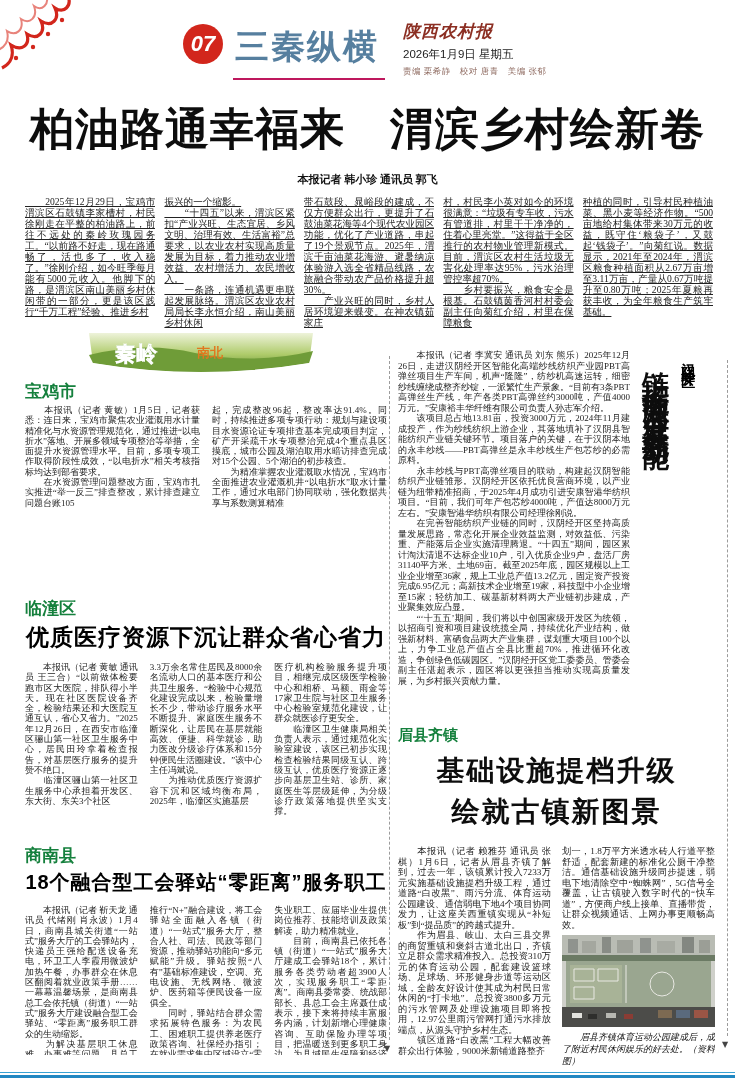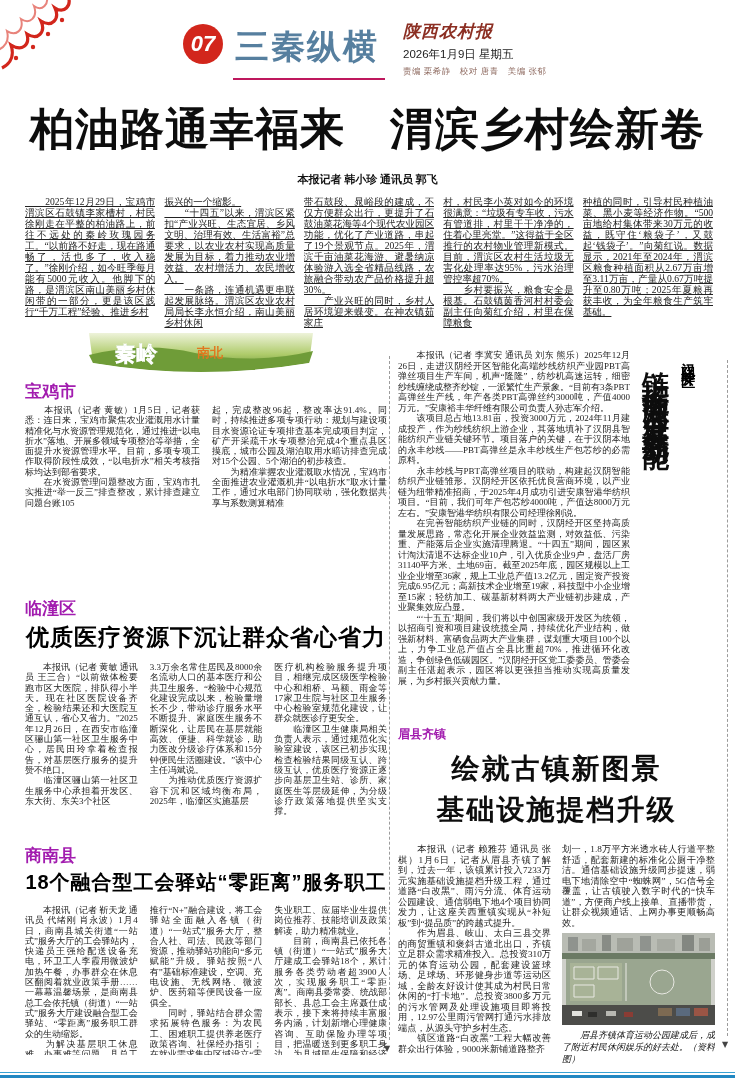--- a/index.html
+++ b/index.html
@@ -21,41 +21,41 @@
   .lead-h{position:absolute;left:20px;top:104px;width:695px;text-align:center;
           font-size:44px;font-weight:bold;color:#0d0d0d;letter-spacing:1px;line-height:1.2;}
   .byline{position:absolute;left:20px;top:172px;width:695px;text-align:center;font-size:11px;color:#111;font-weight:bold;}
   .lead-cols{position:absolute;left:25px;top:196px;width:688px;height:150px;display:flex;gap:9px;text-decoration:underline;}
   .lead-cols .col{flex:1;overflow:hidden;}
   .btxt{font-size:9.6px;line-height:11px;text-align:justify;white-space:pre-line;color:#1c1c1c;}
   
   .banner{position:absolute;left:85px;top:333px;}
   
   .leftzone{position:absolute;left:25px;top:380px;width:362px;}
-  .rlabel{font-size:17px;font-weight:bold;color:#a21caf;margin-bottom:2px;}
+  .rlabel{font-size:17px;font-weight:bold;color:#15803d;margin-bottom:2px;}
   .shead{font-family:"Liberation Sans",sans-serif;font-weight:bold;color:#000;text-align:center;
          font-size:23px;letter-spacing:1px;margin:2px 0 9px 0;}
   .shead.small{font-size:20px;}
   .sec{margin-top:14px;}
   .sec:first-child{margin-top:0;}
   .cols3{display:flex;gap:12px;}
   .cols3 .col{flex:1;overflow:hidden;}
   .cols3 .btxt{font-size:9px;line-height:10.3px;}
   .h-baoji{height:178px;} .h-lintong{height:168px;} .h-shangnan{height:150px;}
   
   .hanyin{position:absolute;left:398px;top:350px;width:317px;display:flex;gap:8px;align-items:flex-start;}
   .hanyin .body{width:232px;height:356px;overflow:hidden;}
   .hanyin .btxt{font-size:9px;line-height:10.5px;}
   .vhead{writing-mode:vertical-rl;font-size:27px;font-weight:bold;color:#0d0d0d;
          letter-spacing:6px;height:348px;line-height:1.25;}
   .vlabel{writing-mode:vertical-rl;font-family:"Liberation Sans",sans-serif;font-weight:bold;
           font-size:14px;letter-spacing:3px;color:#000;margin-top:2px;}
   
   .meixian{position:absolute;left:398px;top:726px;width:317px;}
-  .meixian .rlabel{font-family:"Liberation Sans",sans-serif;font-size:12px;}
+  .meixian .rlabel{font-family:"Liberation Sans",sans-serif;font-size:15px;}
   .mhead{text-align:center;font-size:28px;font-weight:bold;color:#0d0d0d;letter-spacing:2px;
          line-height:1.45;margin-top:6px;}
   .mcols{display:flex;gap:11px;margin-top:14px;}
   .mcols .col{width:153px;overflow:hidden;}
   .mcols .btxt{font-size:9.2px;line-height:10.5px;}
   .mcol1{height:228px;}
   .caption{font-size:9px;line-height:12px;font-style:italic;color:#111;margin-top:4px;
            text-align:justify;white-space:pre-line;}
   .photo{margin-top:5px;display:block;}
   
@@ -165,22 +165,22 @@
 　　永丰纱线与PBT高弹丝项目的联动，构建起汉阴智能纺织产业链雏形。汉阴经开区依托优良营商环境，以产业链为纽带精准招商，于2025年4月成功引进安康智港华纺织项目。“目前，我们可年产包芯纱4000吨，产值达8000万元左右。”安康智港华纺织有限公司经理徐刚说。
 　　在完善智能纺织产业链的同时，汉阴经开区坚持高质量发展思路，常态化开展企业效益监测，对效益低、污染重、产能落后企业实施清理腾退。“十四五”期间，园区累计淘汰清退不达标企业10户，引入优质企业9户，盘活厂房31140平方米、土地69亩。截至2025年底，园区规模以上工业企业增至36家，规上工业总产值13.2亿元，固定资产投资完成6.95亿元；高新技术企业增至19家，科技型中小企业增至15家；轻纺加工、碳基新材料两大产业链初步建成，产业聚集效应凸显。
 　　“‘十五五’期间，我们将以中创国家级开发区为统领，以招商引资和项目建设统揽全局，持续优化产业结构，做强新材料、富硒食品两大产业集群，谋划重大项目100个以上，力争工业总产值占全县比重超70%，推进循环化改造，争创绿色低碳园区。”汉阴经开区党工委委员、管委会副主任湛超表示，园区将以更强担当推动实现高质量发展，为乡村振兴贡献力量。</div>
     <div class="vhead">链上招商激活产业发展新动能</div>
     <div class="vlabel">汉阴经开区</div>
   </div>
 
   <div class="meixian">
     <div class="rlabel">眉县齐镇</div>
     <div class="mhead">
+      <div>基础设施提档升级</div>
       <div>绘就古镇新图景</div>
-      <div>基础设施提档升级</div>
     </div>
     <div class="mcols">
       <div class="col btxt mcol1">　　本报讯（记者 赖雅芬 通讯员 张棋）1月6日，记者从眉县齐镇了解到，过去一年，该镇累计投入7233万元实施基础设施提档升级工程，通过道路“白改黑”、雨污分流、体育运动公园建设、通信弱电下地4个项目协同发力，让这座关西重镇实现从“补短板”到“提品质”的跨越式提升。
 　　作为眉县、岐山、太白三县交界的商贸重镇和褒斜古道北出口，齐镇立足群众需求精准投入。总投资310万元的体育运动公园，配套建设篮球场、足球场、环形健身步道等运动区域，全龄友好设计使其成为村民日常休闲的“打卡地”。总投资3800多万元的污水管网及处理设施项目即将投用，12.97公里雨污管网打通污水排放端点，从源头守护乡村生态。
 　　镇区道路“白改黑”工程大幅改善群众出行体验，9000米新铺道路整齐</div>
       <div class="col">
         <div class="btxt">划一，1.8万平方米透水砖人行道平整舒适，配套新建的标准化公厕干净整洁。通信基础设施升级同步提速，弱电下地清除空中“蜘蛛网”，5G信号全覆盖，让古镇驶入数字时代的“快车道”，方便商户线上接单、直播带货，让群众视频通话、上网办事更顺畅高效。</div>
         <svg class="photo" width="153" height="92" viewBox="0 0 153 92">
           <rect x="0" y="0" width="153" height="92" fill="#cfd0ca"></rect>
           <rect x="0" y="0" width="153" height="20" fill="#b9bcb4"></rect>

